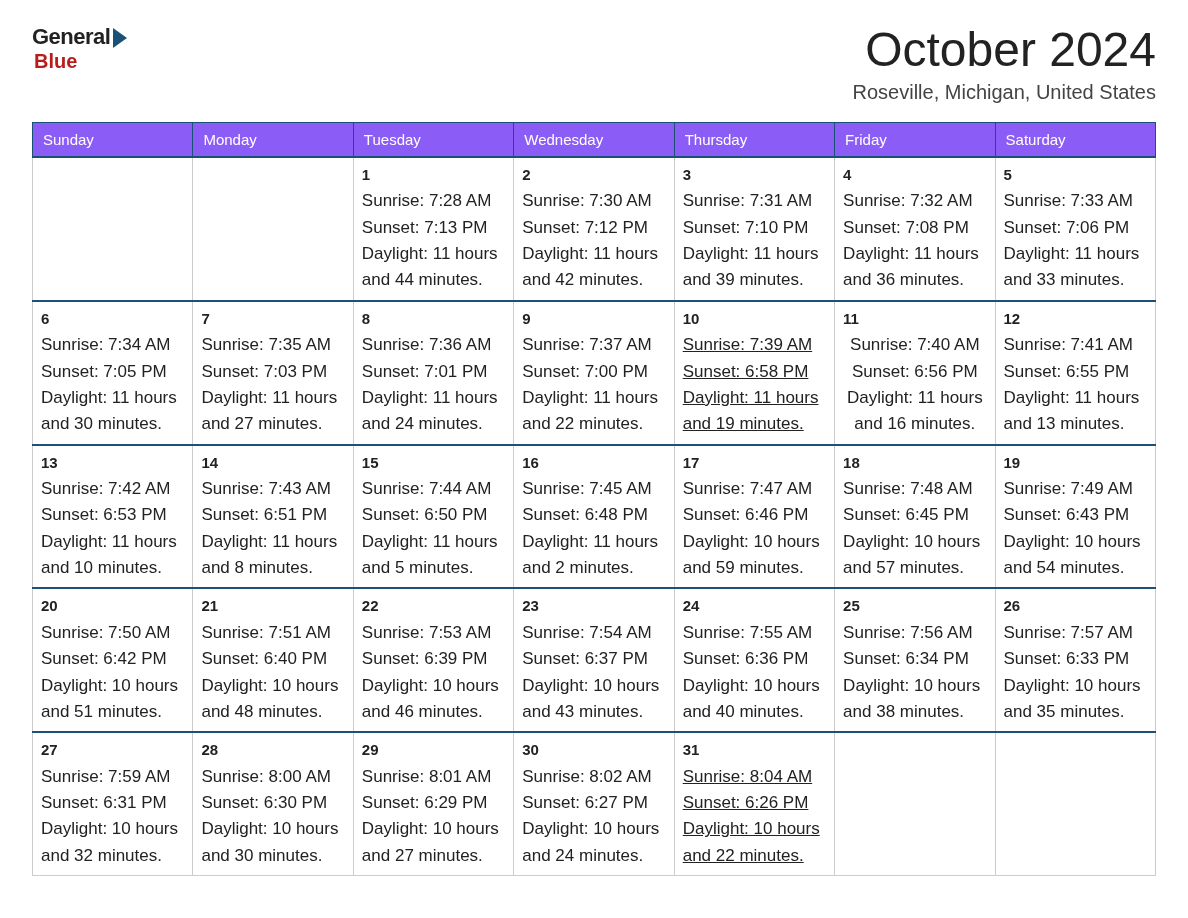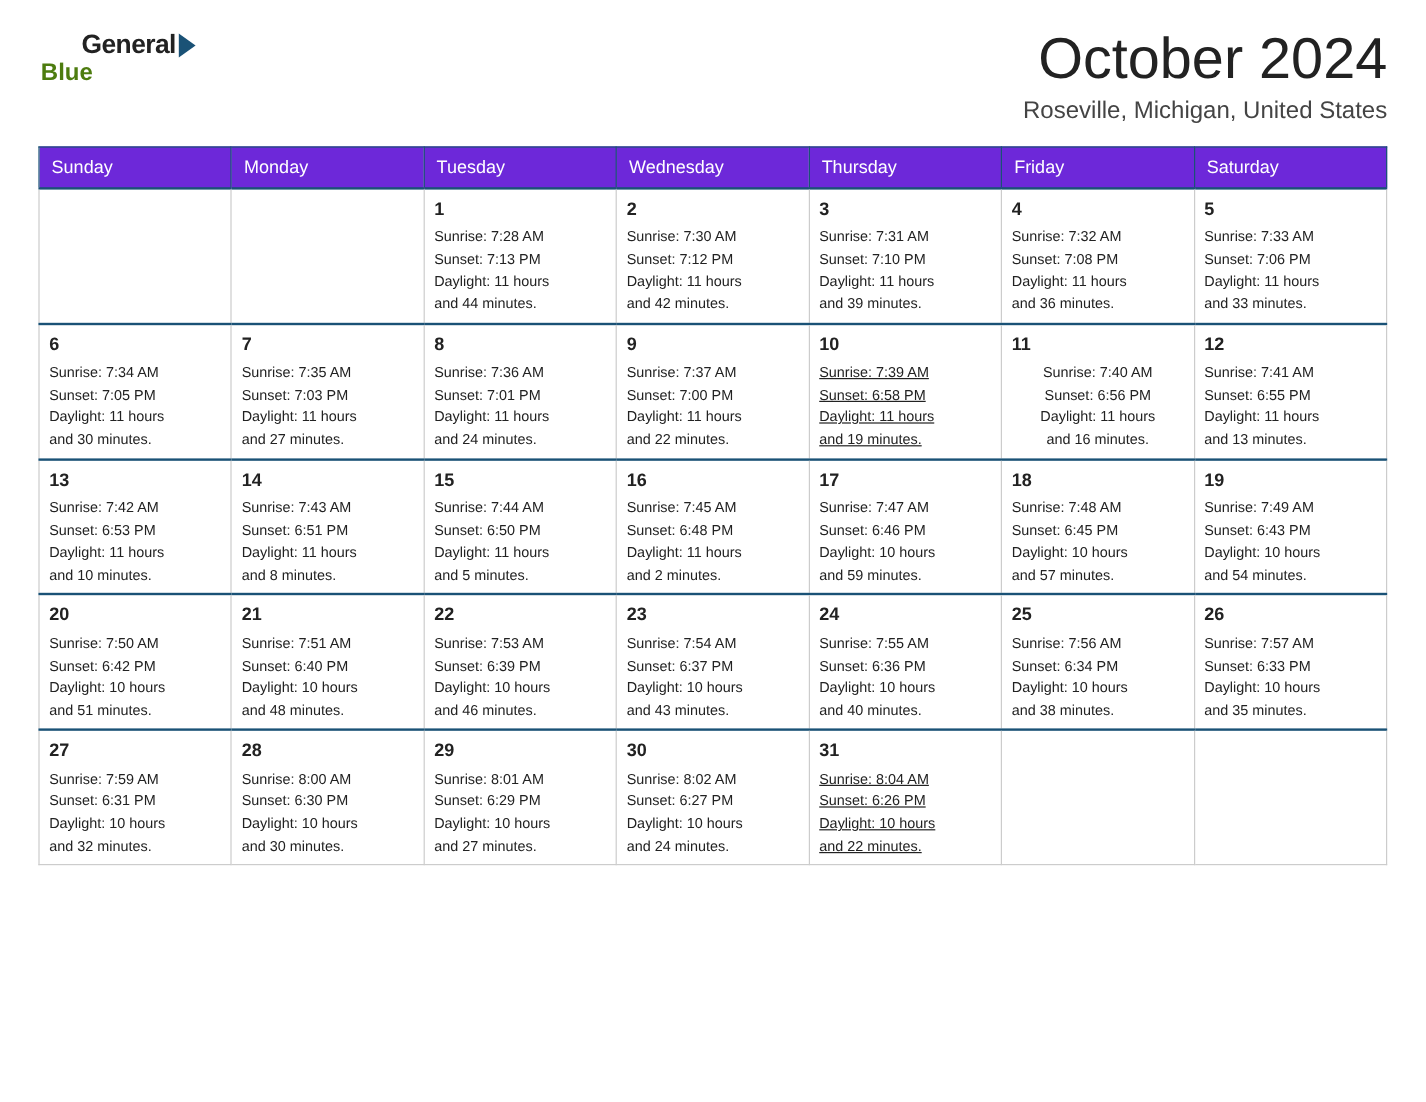--- a/index.html
+++ b/index.html
@@ -16,41 +16,40 @@
       margin-bottom: 18px;
     }
     .logo {
       display: flex;
       flex-direction: column;
       align-items: flex-start;
     }
     .logo-top {
       display: flex;
       align-items: center;
-      margin-left: 36px;
     }
     .logo-general {
       font-size: 22px;
       font-weight: bold;
       color: #222;
       letter-spacing: -0.5px;
     }
     .logo-triangle {
       width: 0;
       height: 0;
       border-left: 14px solid #1a5276;
       border-top: 10px solid transparent;
       border-bottom: 10px solid transparent;
       margin-left: 3px;
       margin-top: 2px;
     }
     .logo-blue {
       font-size: 20px;
       font-weight: bold;
-      color: #4d7c0f;
+      color: #b91c1c;
       margin-top: 0px;
       margin-left: 2px;
     }
     .title-block {
       text-align: right;
     }
     .month-title {
       font-size: 48px;
       font-weight: normal;
       color: #222;
@@ -61,21 +60,21 @@
       color: #444;
       margin-top: 4px;
       margin-left: 12px;
     }
     table {
       width: 100%;
       border-collapse: collapse;
       margin-top: 4px;
     }
     thead tr {
-      background: #6d28d9;
+      background: #8b5cf6;
     }
     thead th {
       color: #fff;
       font-size: 15px;
       font-weight: normal;
       padding: 8px 10px;
       text-align: left;
       border: 1px solid #1a5276;
     }
     tbody td {
@@ -89,21 +88,21 @@
       color: #222;
       line-height: 1.5;
     }
     .day-num {
       font-size: 15px;
       font-weight: bold;
       display: block;
       margin-bottom: 2px;
     }
     .day-info {
-      font-size: 12px;
+      font-size: 17px;
       color: #222;
       line-height: 1.55;
     }
     tbody tr {
       height: 110px;
     }
   </style>
 </head>
 <body>
 

